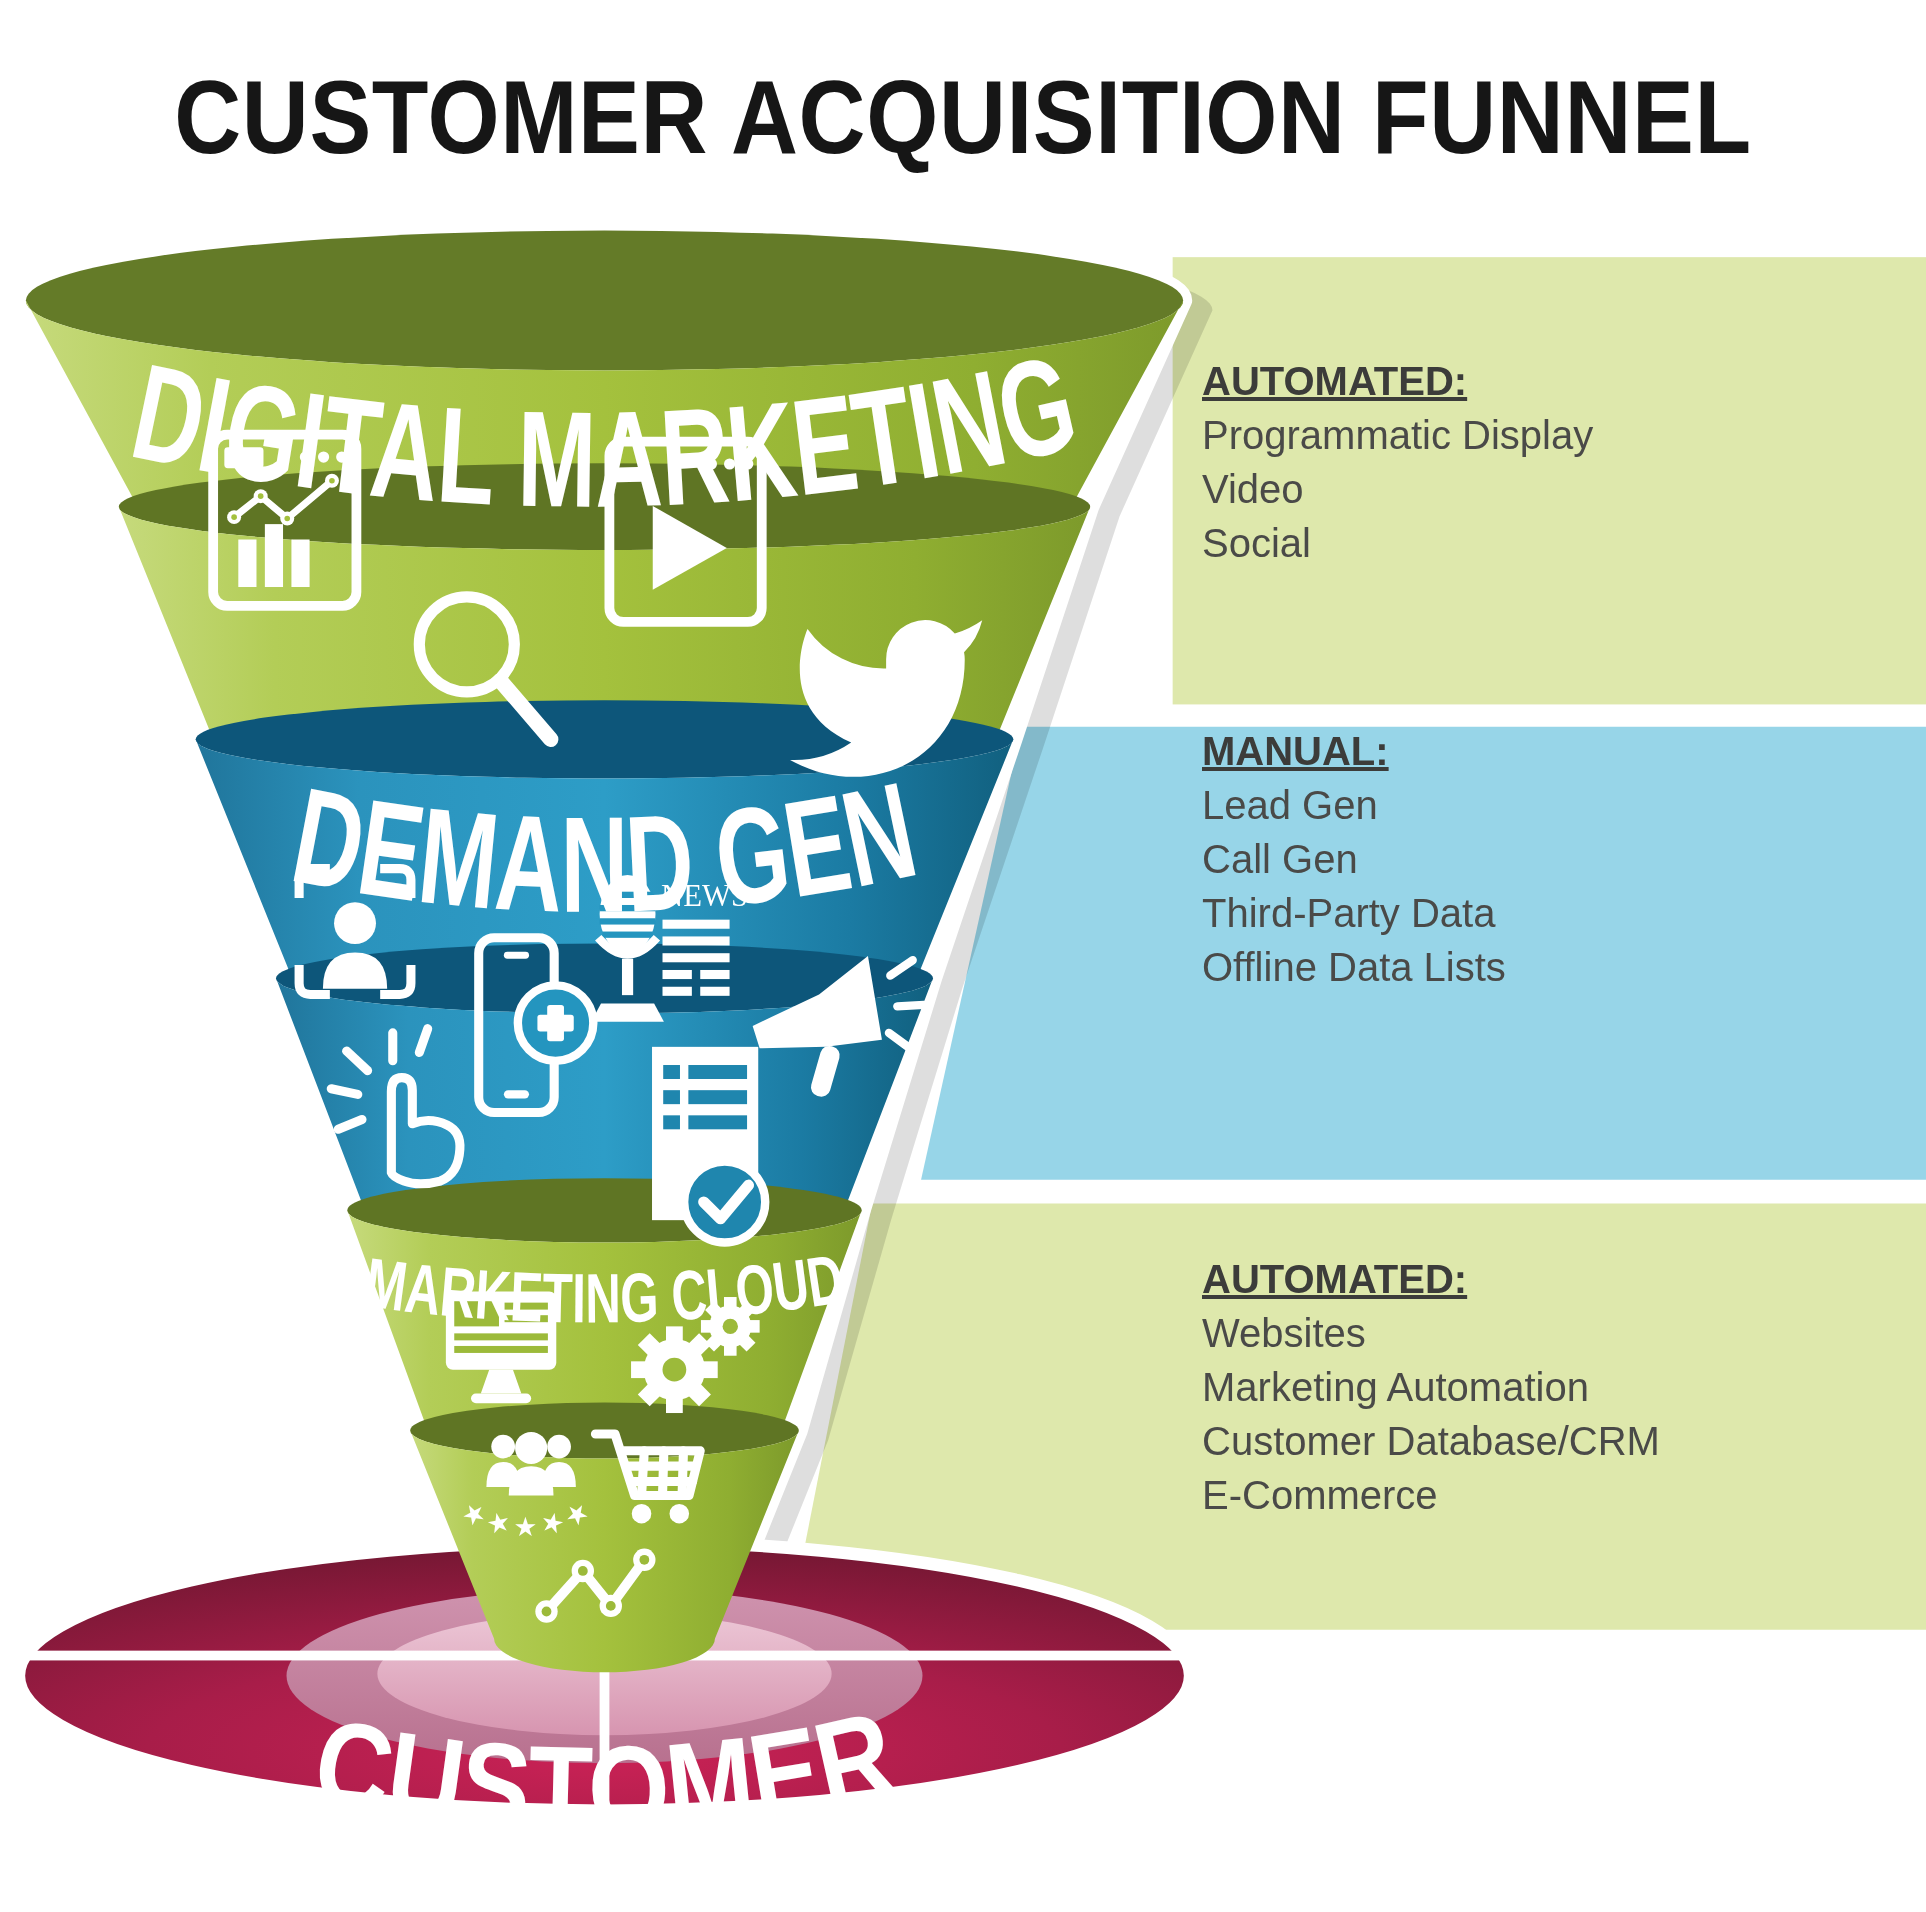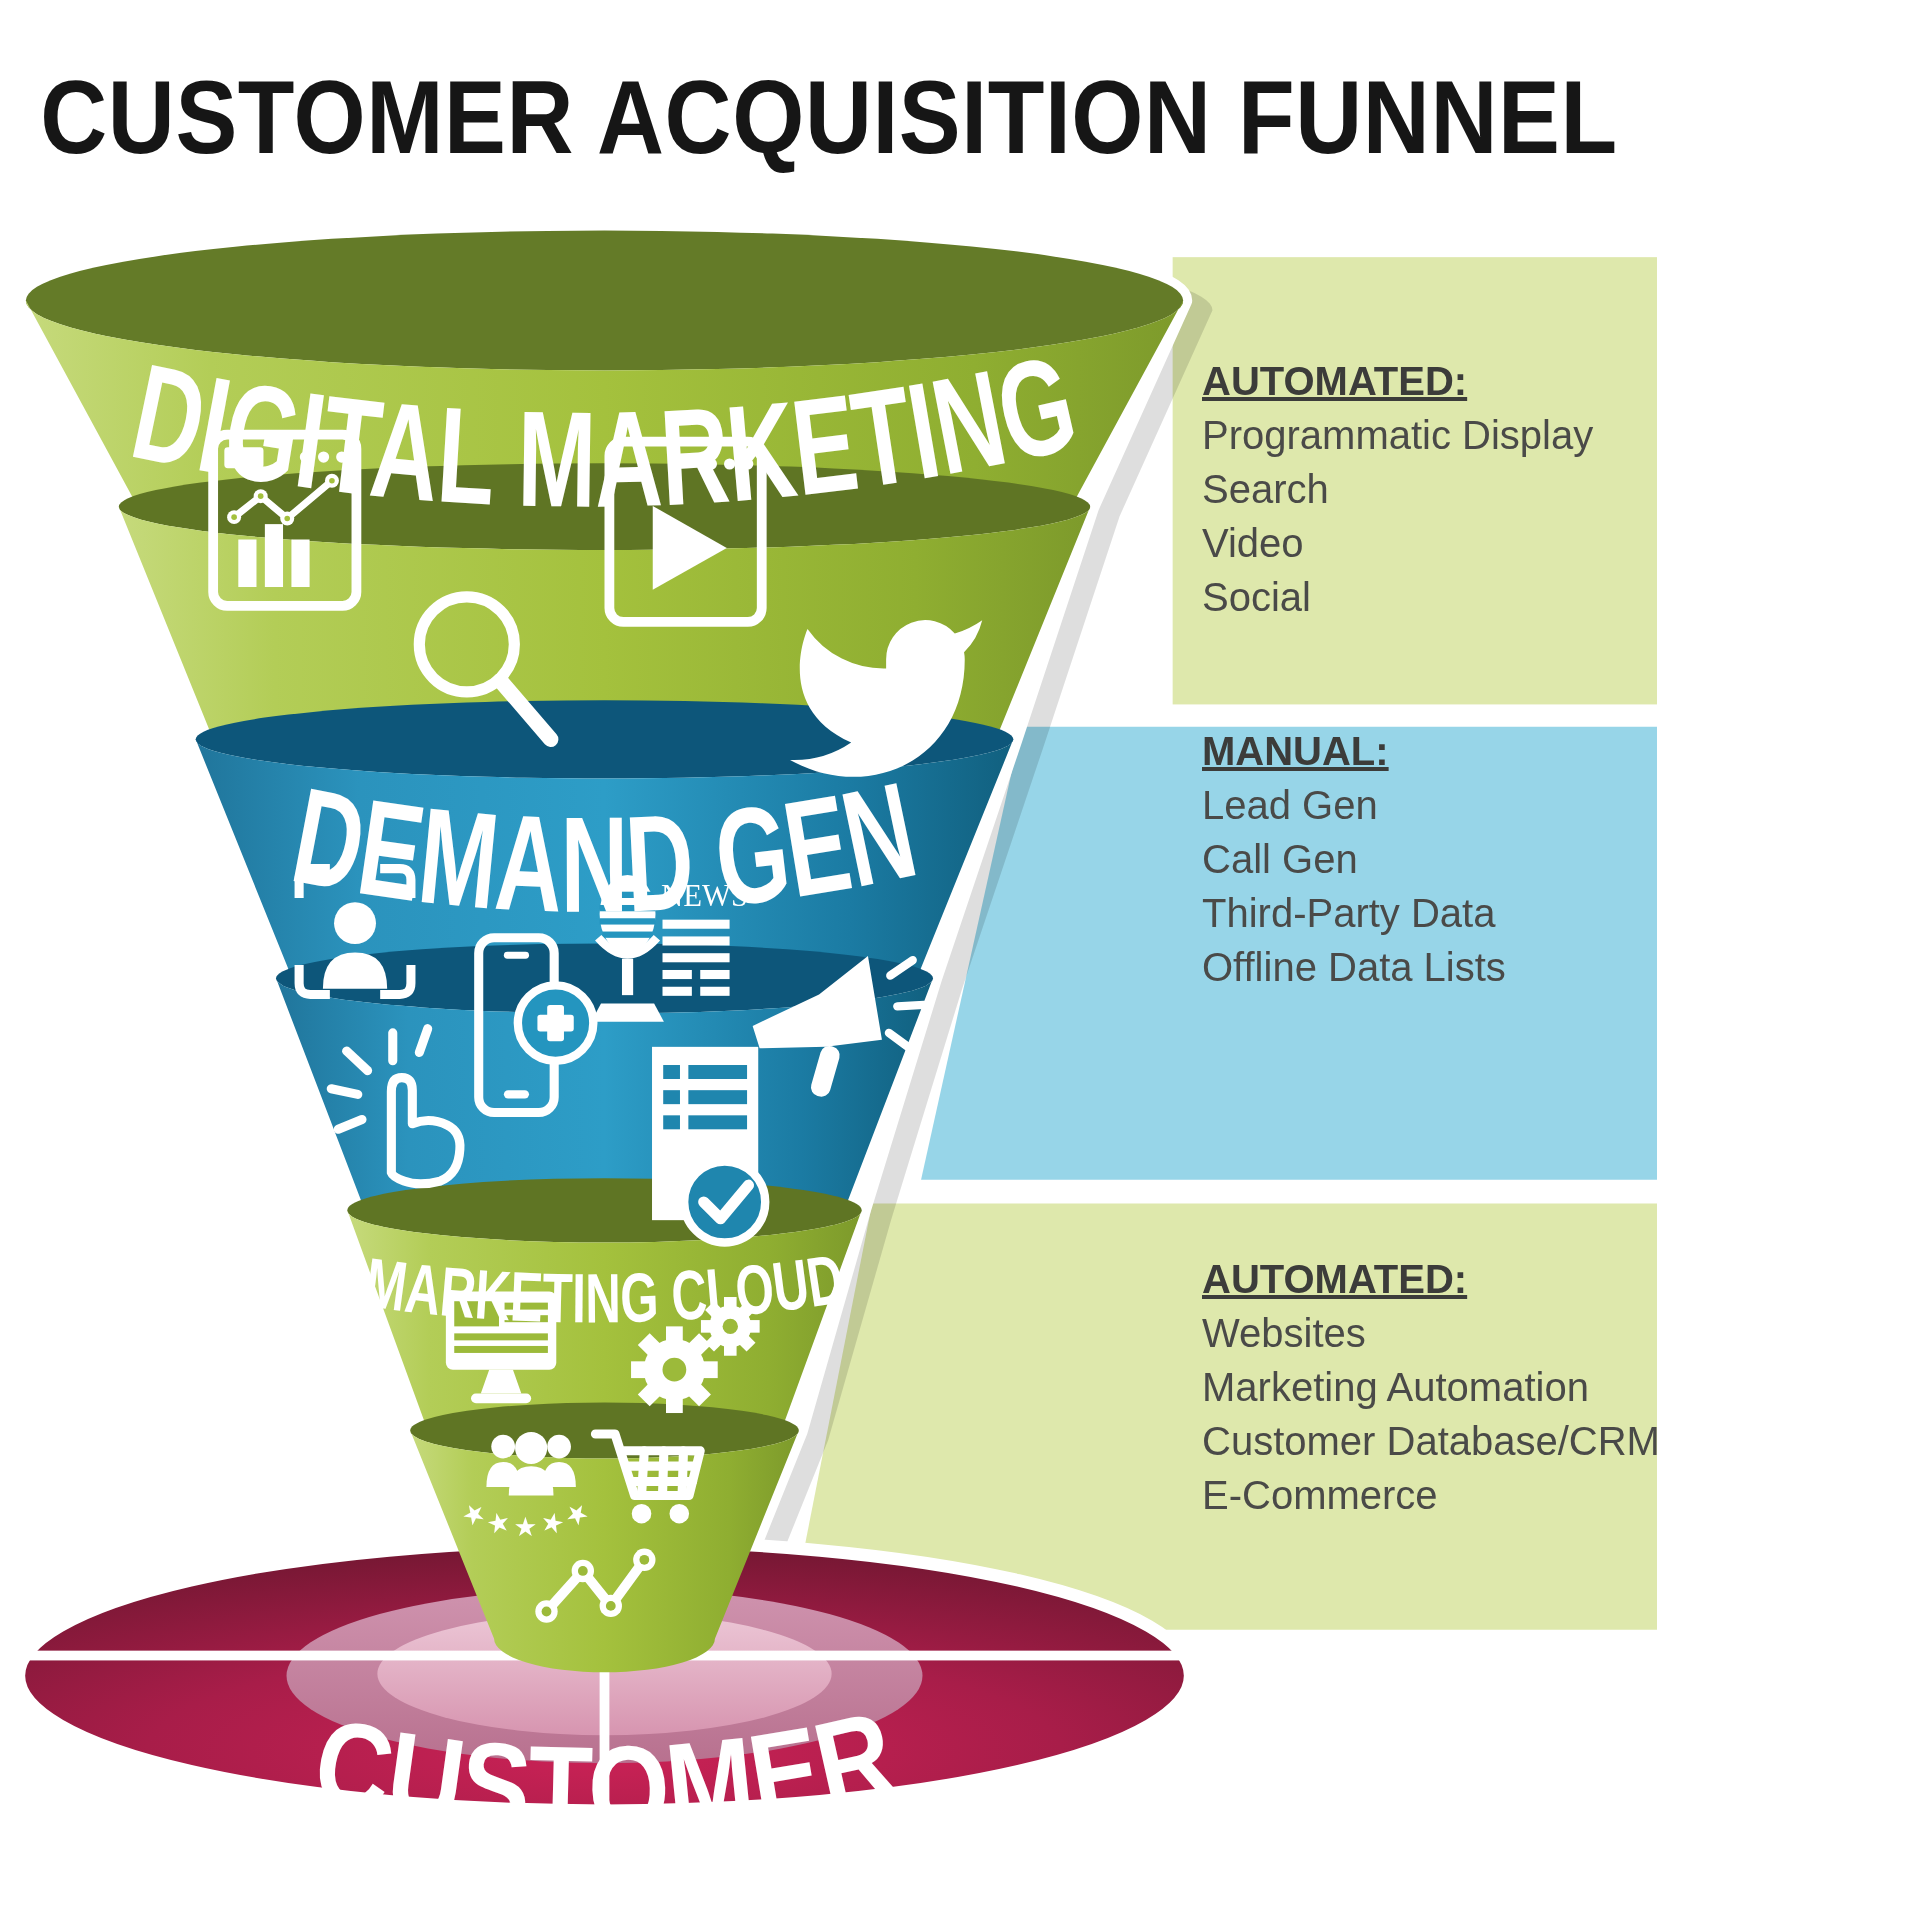--- a/index.html
+++ b/index.html
@@ -1,18 +1,18 @@
 <!DOCTYPE html>
 <html style="font-size:11.2px"><head>
 <meta charset="utf-8">
 <style>
   html,body{margin:0;padding:0;background:#ffffff;}
   .canvas{
     position:relative;
-    width:1657px;height:1912px;
+    width:1926px;height:1912px;
     background:#ffffff;
     overflow:hidden;
     font-family:"Liberation Sans",sans-serif;
   }
   .title{
     position:absolute;
     top:59px;left:50%;
     transform:translateX(-50%) scaleX(.90);
     transform-origin:center;
     font-size:103px;
@@ -317,21 +317,20 @@
       </text>
       <text font-size="175">
         <textPath href="#p-cu" startOffset="50%" text-anchor="middle" textLength="855" lengthAdjust="spacingAndGlyphs">CUSTOMER</textPath>
       </text>
     </g>
   </svg>
 
   <div class="panel-text pt-1">
     <div class="heading">AUTOMATED:</div>
     <div>Programmatic Display</div>
-    <div>Search</div>
     <div>Video</div>
     <div>Social</div>
   </div>
 
   <div class="panel-text pt-2">
     <div class="heading">MANUAL:</div>
     <div>Lead Gen</div>
     <div>Call Gen</div>
     <div>Third-Party Data</div>
     <div>Offline Data Lists</div>

